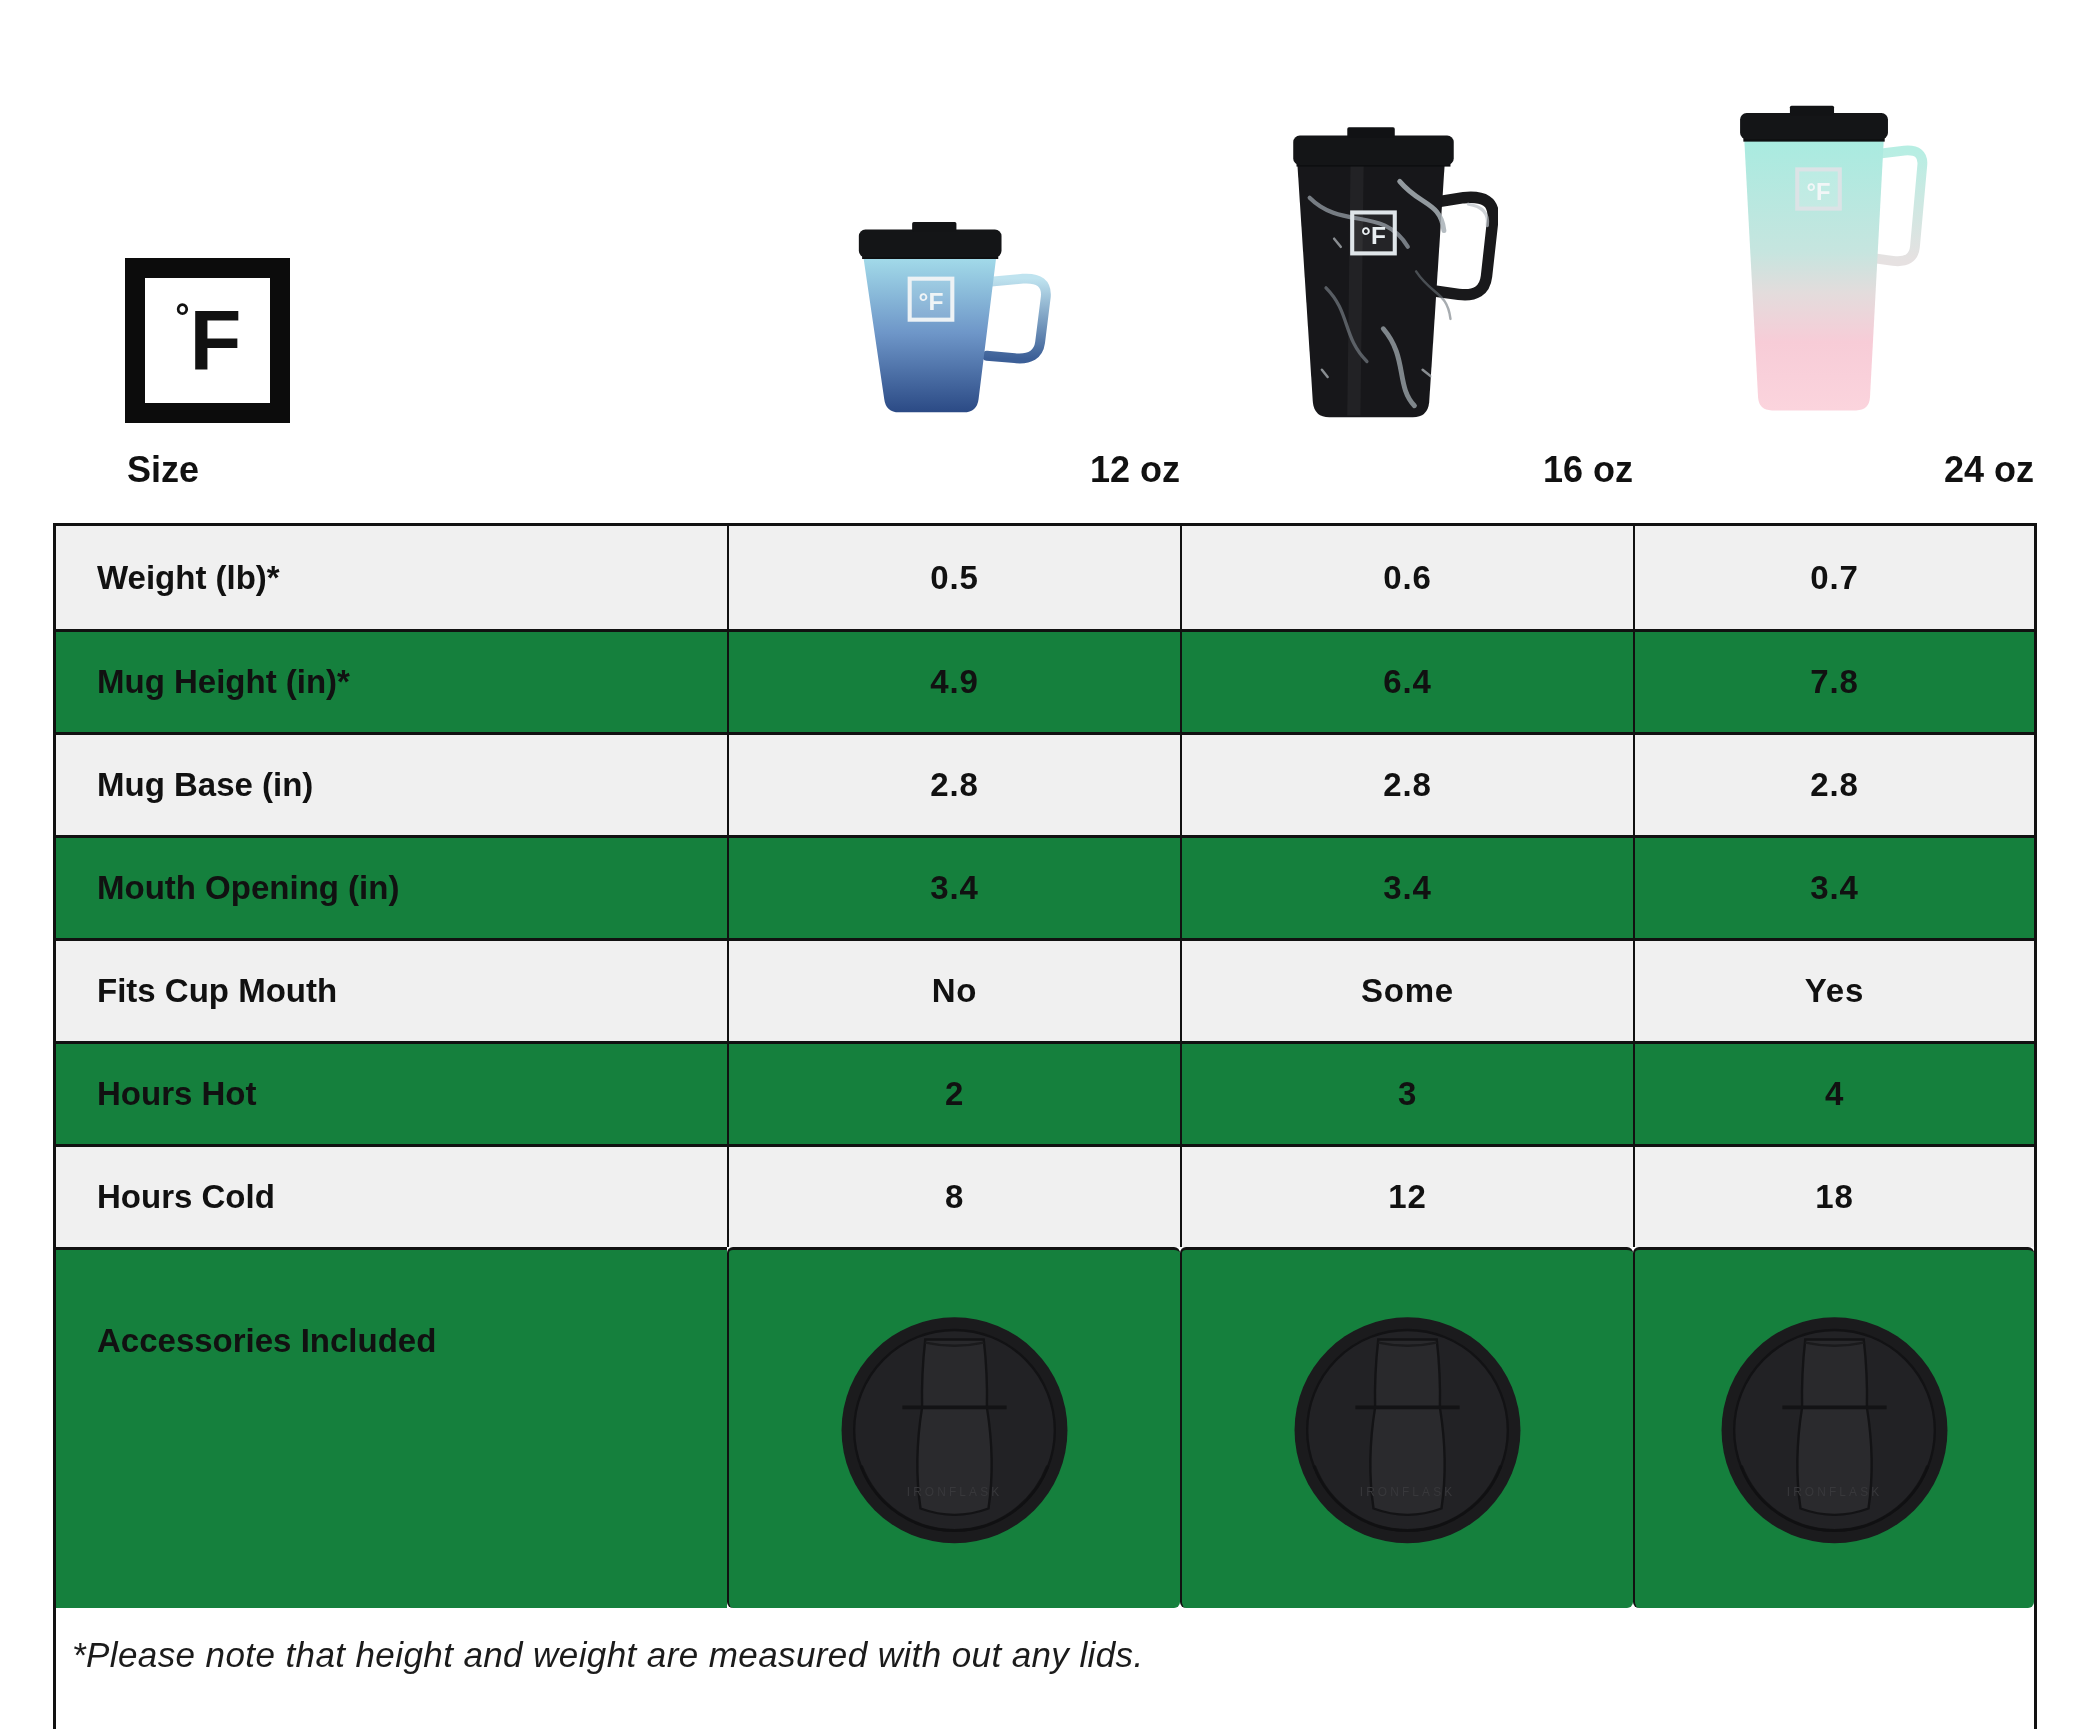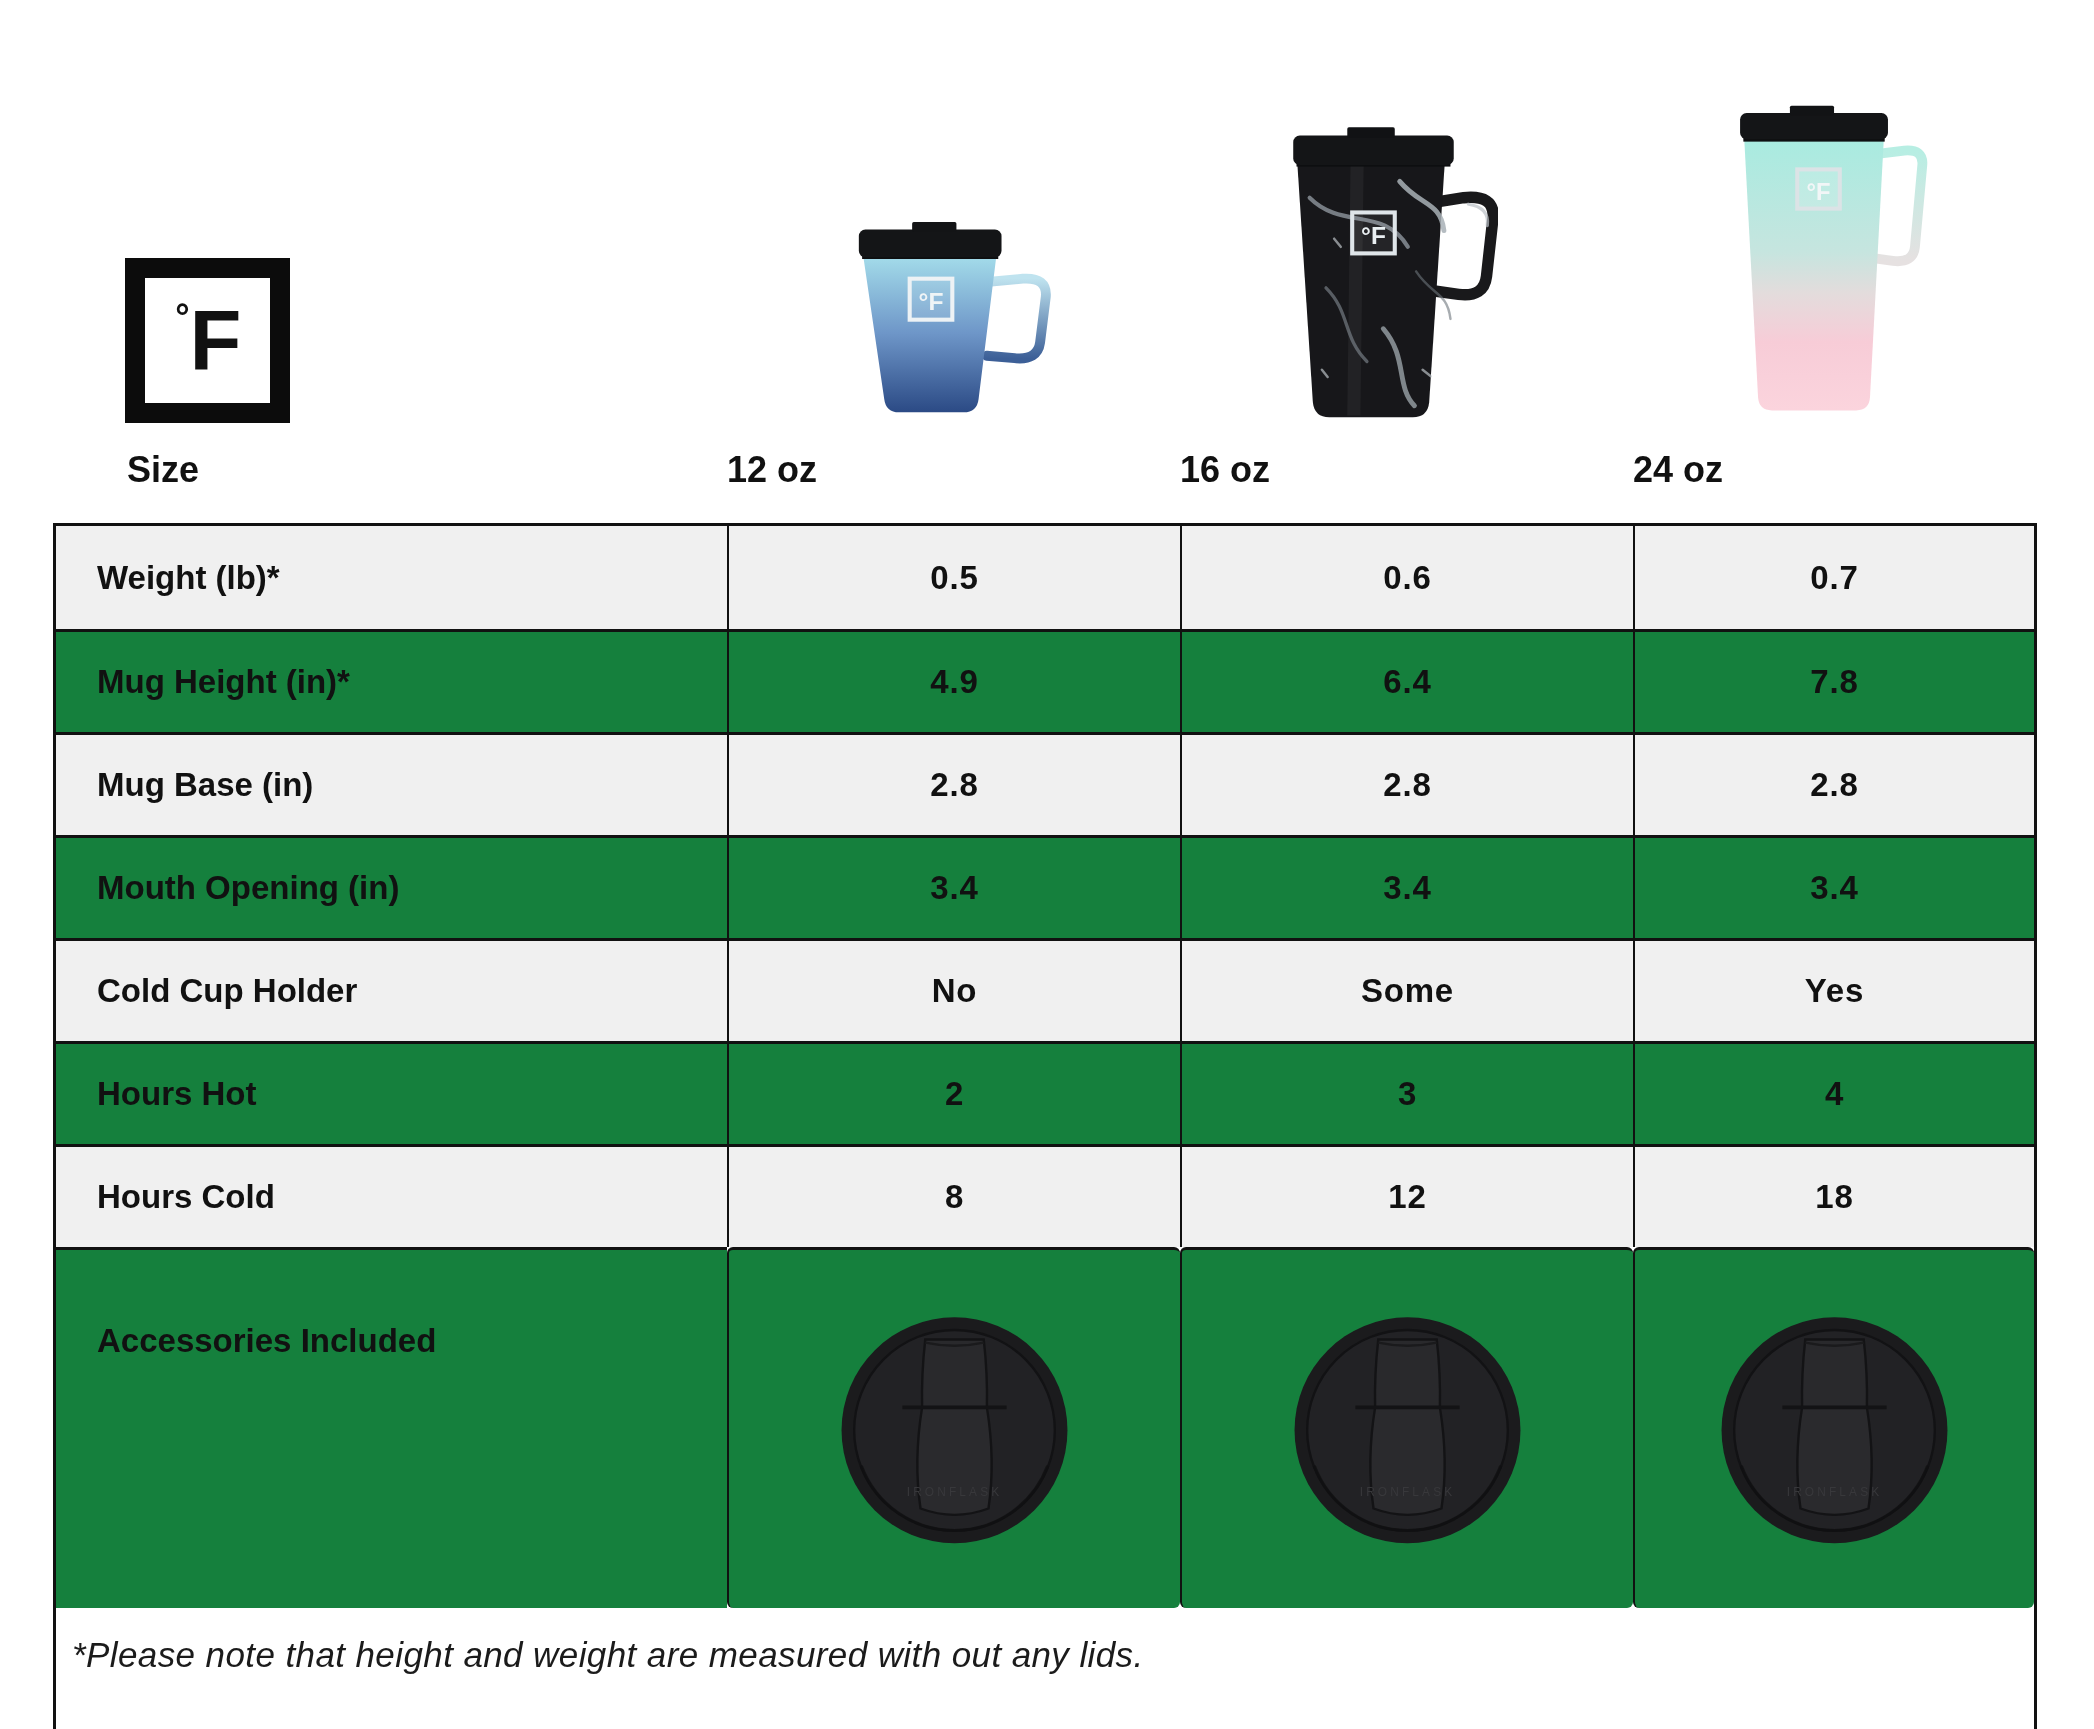--- a/index.html
+++ b/index.html
@@ -8,21 +8,21 @@
 
   
   .logo{position:absolute;left:125px;top:258px;width:165px;height:165px;box-sizing:border-box;
         border:20.5px solid #0c0c0c;background:#fff;display:flex;align-items:center;justify-content:center;}
   .logo .deg{font-size:36px;font-weight:700;align-self:flex-start;margin-top:21px;line-height:1;}
   .logo .letter{font-size:85px;font-weight:700;line-height:1;letter-spacing:-1.6px;}
 
   
   .hdr{position:absolute;top:448px;height:44px;line-height:44px;font-size:36px;font-weight:700;}
   .hdr-size{left:127px;}
-  .hdr-col{text-align:left;}
+  .hdr-col{text-align:right;}
 
   
   .mug{position:absolute;}
   .mug svg{display:block;width:100%;height:100%;}
 
   
   .spec-table{position:absolute;left:53px;top:511px;width:1984px;height:1280px;box-sizing:border-box;
               border:3.3px solid #111;display:grid;
               grid-template-columns:671px 453px 453px 401px;
               grid-template-rows:repeat(7,103px) 361px;margin-top:12px;}
@@ -138,21 +138,21 @@
     <div class="cell lbl gray bt">Mug Base (in)</div>
     <div class="cell val gray bt bl">2.8</div>
     <div class="cell val gray bt bl">2.8</div>
     <div class="cell val gray bt bl">2.8</div>
 
     <div class="cell lbl bt">Mouth Opening (in)</div>
     <div class="cell val bt bl">3.4</div>
     <div class="cell val bt bl">3.4</div>
     <div class="cell val bt bl">3.4</div>
 
-    <div class="cell lbl gray bt">Cold Cup Holder</div>
+    <div class="cell lbl gray bt">Fits Cup Mouth</div>
     <div class="cell val gray bt bl">No</div>
     <div class="cell val gray bt bl">Some</div>
     <div class="cell val gray bt bl">Yes</div>
 
     <div class="cell lbl bt">Hours Hot</div>
     <div class="cell val bt bl">2</div>
     <div class="cell val bt bl">3</div>
     <div class="cell val bt bl">4</div>
 
     <div class="cell lbl gray bt">Hours Cold</div>

